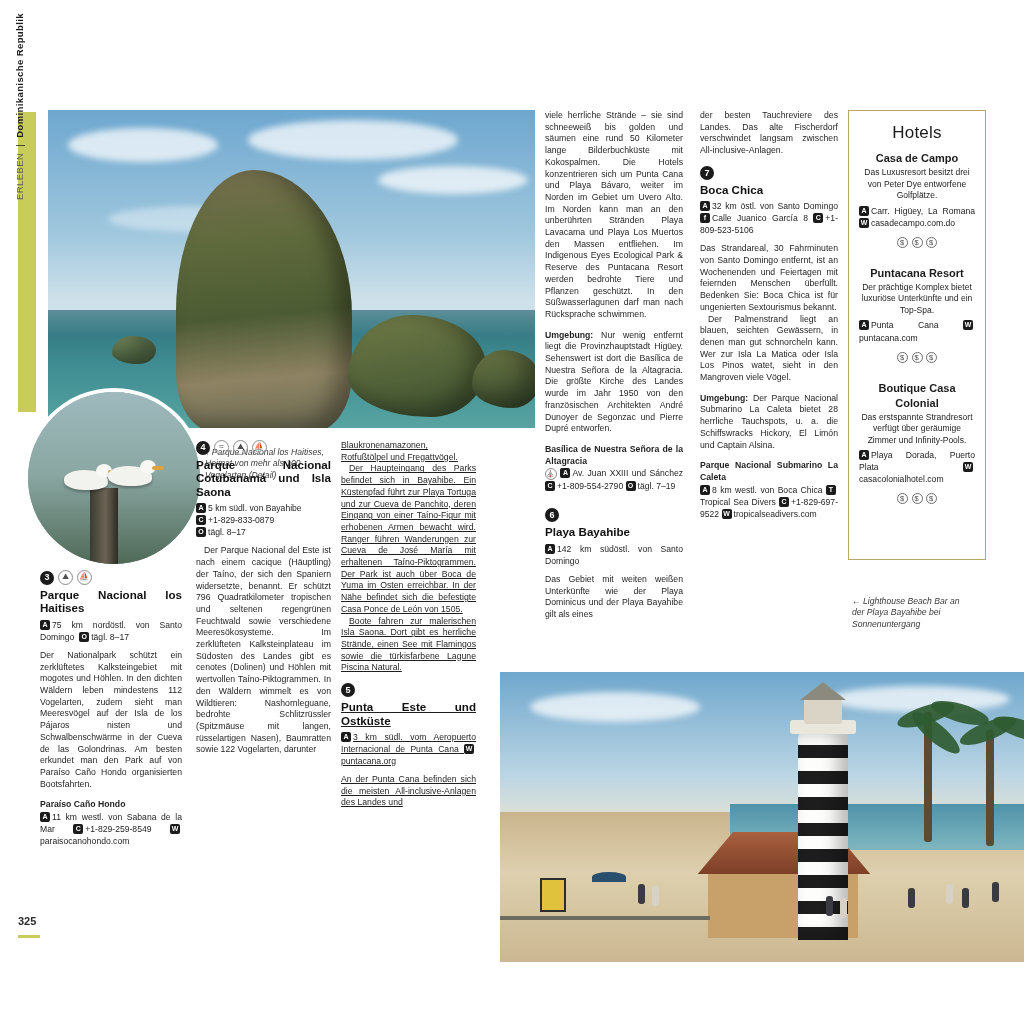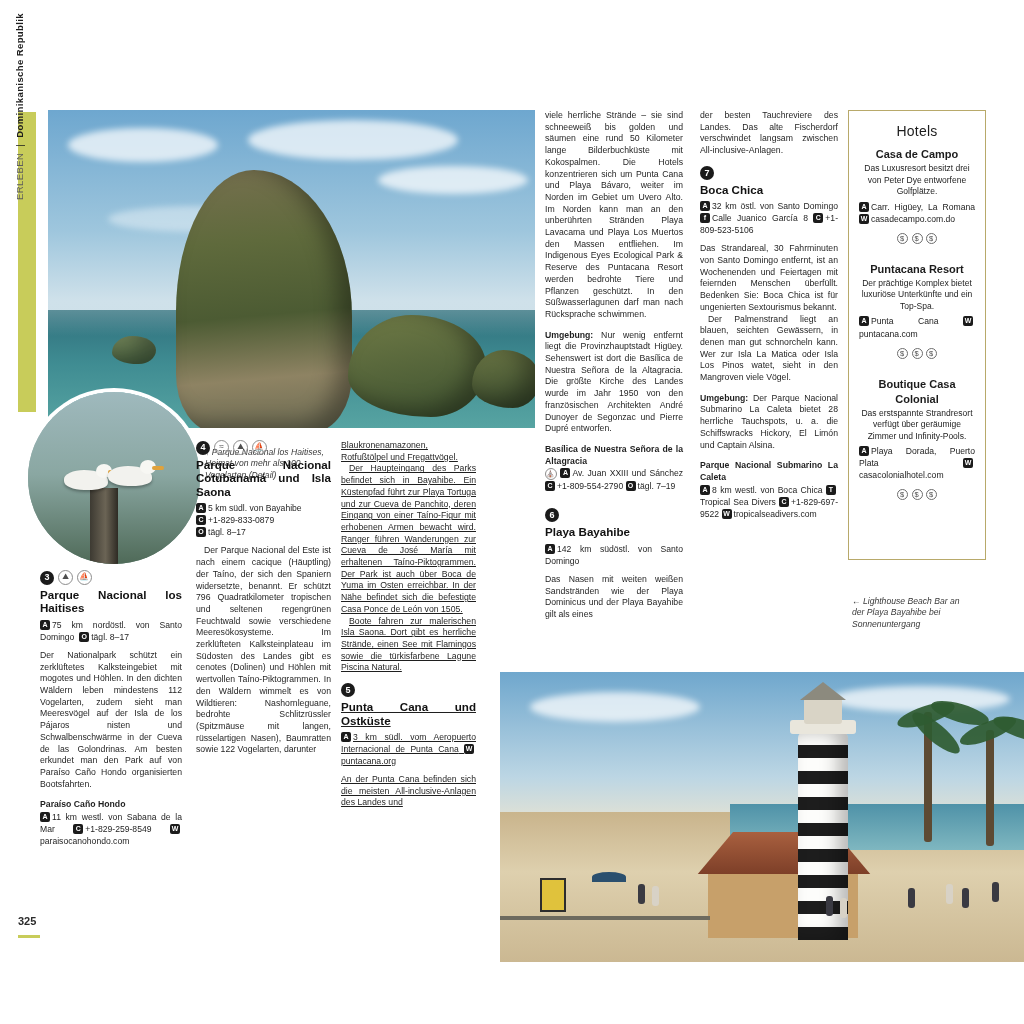--- a/index.html
+++ b/index.html
@@ -149,21 +149,21 @@
 
   
   .hotels {
     position:absolute; left:848px; top:110px;
     width:138px; height:450px;
     border:1px solid #b8a96a;
     padding:8px 10px;
     background:#fff;
   }
   .hotels h2 {
-    margin:4px 0 8px 0; font-size:14px; font-weight:normal;
+    margin:4px 0 8px 0; font-size:17px; font-weight:normal;
     text-align:center; letter-spacing:.2px;
   }
   .hotel { text-align:center; font-size:8.5px; line-height:1.36; margin-bottom:9px; }
   .hotel .hname { font-weight:bold; font-size:11px; display:block; margin-bottom:1px; }
   .hotel .body { text-align:justify; }
   .price { letter-spacing:1px; font-size:9px; margin-top:2px; }
   .price .c { display:inline-block; width:11px; height:11px; border-radius:50%;
     border:1px solid #6d6d6d; line-height:9px; font-size:7.5px; color:#4b4b4b; }
 
   
@@ -296,21 +296,21 @@
 </div>
 
 <div class="col col3">
   <p class="noind">Blaukronenamazonen, Rotfußtölpel und Fregattvögel.</p>
   <p>Der Haupteingang des Parks befindet sich in Bayahibe. Ein Küstenpfad führt zur Playa Tortuga und zur Cueva de Panchito, deren Eingang von einer Taíno-Figur mit erhobenen Armen bewacht wird. Ranger führen Wanderungen zur Cueva de José María mit erhaltenen Taíno-Piktogrammen. Der Park ist auch über Boca de Yuma im Osten erreichbar. In der Nähe befindet sich die befestigte Casa Ponce de León von 1505.</p>
   <p>Boote fahren zur malerischen Isla Saona. Dort gibt es herrliche Strände, einen See mit Flamingos sowie die türkisfarbene Lagune Piscina Natural.</p>
   <div class="gap"></div>
   <div class="icon-row">
     <span class="numbullet">5</span>
   </div>
-  <h3 class="poi">Punta Cana und Ostküste</h3>
+  <h3 class="poi">Punta Este und Ostküste</h3>
   <div class="info">
     <span class="tag">A</span><span>3 km südl. vom Aeropuerto Internacional de Punta Cana</span>
     <span class="tag">W</span><span>puntacana.org</span>
   </div>
   <p class="noind">An der Punta Cana befinden sich die meisten All-inclusive-Anlagen des Landes und</p>
 </div>
 
 <div class="col col4">
   <p class="noind">viele herrliche Strände – sie sind schneeweiß bis golden und säumen eine rund 50 Kilometer lange Bilderbuchküste mit Kokospalmen. Die Hotels konzentrieren sich um Punta Cana und Playa Bávaro, weiter im Norden im Gebiet um Uvero Alto. Im Norden kann man an den unberührten Stränden Playa Lavacama und Playa Los Muertos den Massen entfliehen. Im Indigenous Eyes Ecological Park &amp; Reserve des Puntacana Resort werden bedrohte Tiere und Pflanzen geschützt. In den Süßwasserlagunen darf man nach Rücksprache schwimmen.</p>
   <div class="gap"></div>
@@ -324,21 +324,21 @@
     <span class="tag">O</span><span>tägl. 7–19</span>
   </div>
   <div class="gap"></div>
   <div class="icon-row">
     <span class="numbullet">6</span>
   </div>
   <h3 class="poi">Playa Bayahibe</h3>
   <div class="info">
     <span class="tag">A</span><span>142 km südöstl. von Santo Domingo</span>
   </div>
-  <p class="noind">Das Nasen mit weiten weißen Sandstränden wie der Playa Dominicus und der Playa Bayahibe gilt als eines</p>
+  <p class="noind">Das Gebiet mit weiten weißen Unterkünfte wie der Playa Dominicus und der Playa Bayahibe gilt als eines</p>
 </div>
 
 <div class="col col5">
   <p class="noind">der besten Tauchreviere des Landes. Das alte Fischerdorf verschwindet langsam zwischen All-inclusive-Anlagen.</p>
   <div class="gap"></div>
   <div class="icon-row">
     <span class="numbullet">7</span>
   </div>
   <h3 class="poi">Boca Chica</h3>
   <div class="info">

